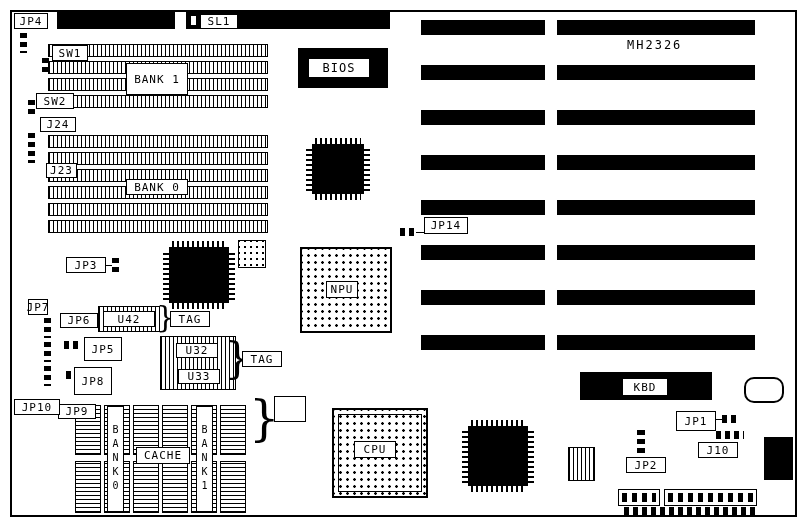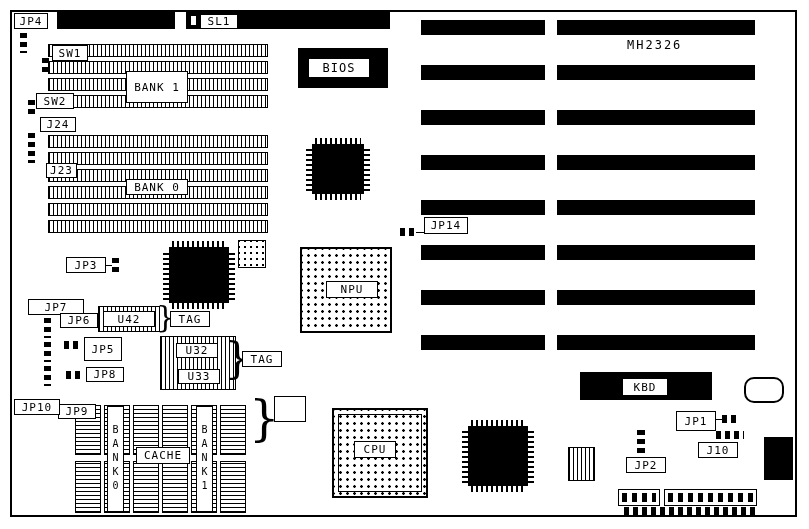--- a/index.html
+++ b/index.html
@@ -50,21 +50,21 @@
   <div class="abs notch" style="left:191px;top:16px;width:5px;height:9px;z-index:2"></div>
   <div class="abs lbl" style="left:200px;top:14px;width:38px;height:15px">SL1</div>
 
   <div class="abs lbl" style="left:14px;top:13px;width:34px;height:16px">JP4</div>
   <div class="abs pv" style="left:20px;top:33px;width:7px;height:20px"></div>
 
   <div class="abs simm" style="left:48px;top:44px;width:220px;height:13px"></div>
   <div class="abs simm" style="left:48px;top:61px;width:220px;height:13px"></div>
   <div class="abs simm" style="left:48px;top:78px;width:220px;height:13px"></div>
   <div class="abs simm" style="left:48px;top:95px;width:220px;height:13px"></div>
-  <div class="abs lbl" style="left:126px;top:71px;width:62px;height:32px">BANK 1</div>
+  <div class="abs lbl" style="left:126px;top:63px;width:62px;height:32px">BANK 1</div>
 
   <div class="abs simm" style="left:48px;top:135px;width:220px;height:13px"></div>
   <div class="abs simm" style="left:48px;top:152px;width:220px;height:13px"></div>
   <div class="abs simm" style="left:48px;top:169px;width:220px;height:13px"></div>
   <div class="abs simm" style="left:48px;top:186px;width:220px;height:13px"></div>
   <div class="abs simm" style="left:48px;top:203px;width:220px;height:13px"></div>
   <div class="abs simm" style="left:48px;top:220px;width:220px;height:13px"></div>
   <div class="abs lbl" style="left:126px;top:179px;width:62px;height:16px">BANK 0</div>
 
   <div class="abs pv" style="left:42px;top:58px;width:7px;height:16px"></div>
@@ -94,21 +94,21 @@
     <div class="qp t"></div>
     <div class="qp b"></div>
     <div class="qp l"></div>
     <div class="qp r"></div>
     <div class="die"></div>
   </div>
 
   <div class="abs pga small" style="left:238px;top:240px;width:28px;height:28px"></div>
 
   <div class="abs pga" style="left:300px;top:247px;width:92px;height:86px"></div>
-  <div class="abs lbl" style="left:326px;top:281px;width:52px;height:17px">NPU</div>
+  <div class="abs lbl" style="left:326px;top:281px;width:32px;height:17px">NPU</div>
 
   <div class="abs ph" style="left:400px;top:228px;width:16px;height:8px"></div>
   <div class="abs line" style="left:416px;top:232px;width:8px;height:1px"></div>
   <div class="abs lbl" style="left:424px;top:217px;width:44px;height:17px">JP14</div>
 
   <div class="abs bar" style="left:421px;top:20px;width:124px;height:15px"></div>
   <div class="abs bar" style="left:557px;top:20px;width:198px;height:15px"></div>
   <div class="abs bar" style="left:421px;top:65px;width:124px;height:15px"></div>
   <div class="abs bar" style="left:557px;top:65px;width:198px;height:15px"></div>
   <div class="abs bar" style="left:421px;top:110px;width:124px;height:15px"></div>
@@ -119,29 +119,29 @@
   <div class="abs bar" style="left:557px;top:200px;width:198px;height:15px"></div>
   <div class="abs bar" style="left:421px;top:245px;width:124px;height:15px"></div>
   <div class="abs bar" style="left:557px;top:245px;width:198px;height:15px"></div>
   <div class="abs bar" style="left:421px;top:290px;width:124px;height:15px"></div>
   <div class="abs bar" style="left:557px;top:290px;width:198px;height:15px"></div>
   <div class="abs bar" style="left:421px;top:335px;width:124px;height:15px"></div>
   <div class="abs bar" style="left:557px;top:335px;width:198px;height:15px"></div>
 
   <div class="abs txt" style="left:627px;top:38px">MH2326</div>
 
-  <div class="abs lbl" style="left:28px;top:299px;width:56px;height:16px">JP7</div>
+  <div class="abs lbl" style="left:28px;top:299px;width:20px;height:16px">JP7</div>
   <div class="abs lbl" style="left:60px;top:313px;width:38px;height:15px">JP6</div>
   <div class="abs pv" style="left:44px;top:318px;width:7px;height:20px"></div>
   <div class="abs pv" style="left:44px;top:342px;width:7px;height:20px"></div>
   <div class="abs pv" style="left:44px;top:366px;width:7px;height:20px"></div>
   <div class="abs ph" style="left:64px;top:341px;width:16px;height:8px"></div>
   <div class="abs lbl" style="left:84px;top:337px;width:38px;height:24px">JP5</div>
   <div class="abs ph" style="left:66px;top:371px;width:16px;height:8px"></div>
-  <div class="abs lbl" style="left:86px;top:367px;width:38px;height:15px">JP8</div>
+  <div class="abs lbl" style="left:74px;top:367px;width:38px;height:28px">JP8</div>
   <div class="abs lbl" style="left:58px;top:404px;width:38px;height:15px">JP9</div>
   <div class="abs lbl" style="left:14px;top:399px;width:46px;height:16px">JP10</div>
 
   <div class="abs hatch v" style="left:98px;top:306px;width:62px;height:26px"></div>
   <div class="abs lbl" style="left:103px;top:311px;width:52px;height:16px">U42</div>
   <div class="abs brace" style="left:156px;top:302px;font-size:30px">}</div>
   <div class="abs lbl" style="left:170px;top:311px;width:40px;height:16px">TAG</div>
 
   <div class="abs hatch v" style="left:160px;top:336px;width:76px;height:54px"></div>
   <div class="abs lbl" style="left:176px;top:343px;width:42px;height:15px">U32</div>

